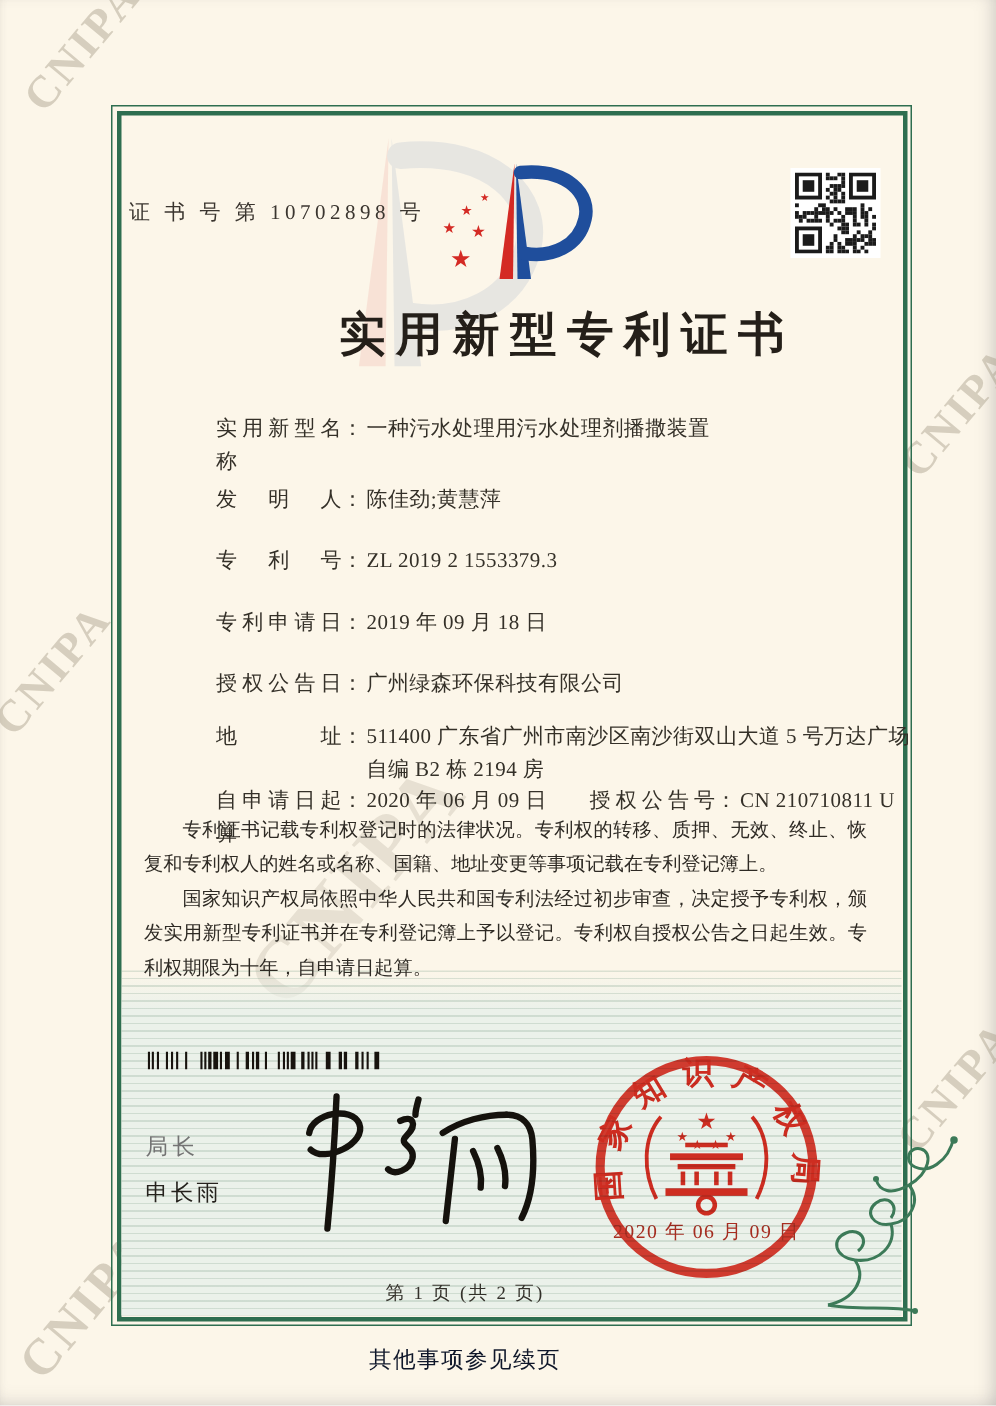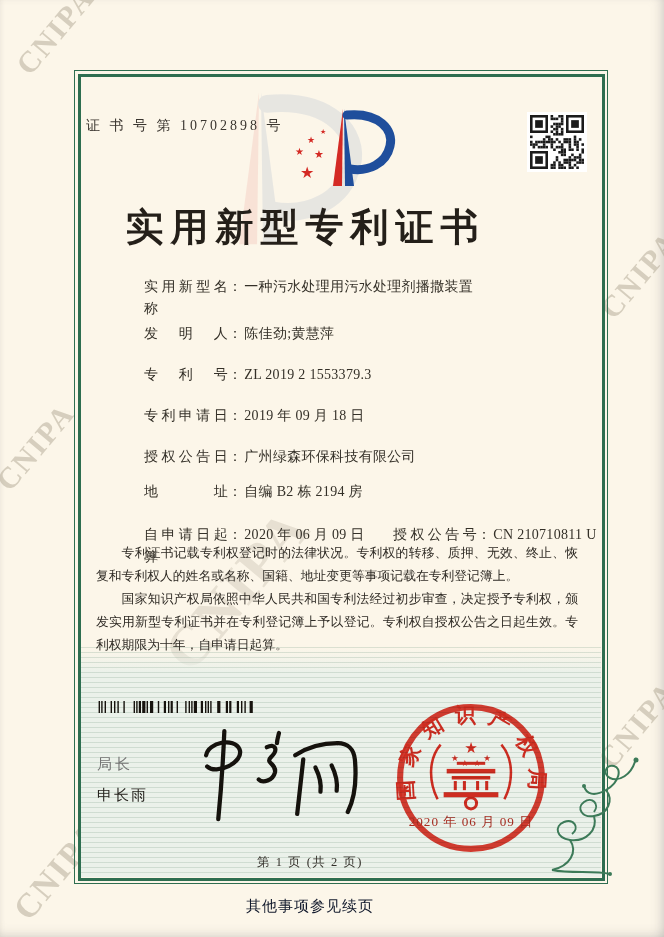--- a/index.html
+++ b/index.html
@@ -19,27 +19,27 @@
   .ghost-logo{position:absolute;left:138px;top:86px;width:250px;height:170px;opacity:.09;z-index:1;}
   
   .frame{position:absolute;left:74px;top:70px;width:532px;height:812px;
          border:1.5px solid #2e6e50;z-index:2;}
   .frame::before{content:"";position:absolute;inset:2.5px;border:3px solid #2e6e50;}
   .band{position:absolute;left:6px;right:6px;bottom:6px;top:576px;
         background:
           repeating-linear-gradient(180deg, rgba(143,172,152,.30) 0 1px, rgba(0,0,0,0) 1px 5px),
           linear-gradient(180deg, rgba(235,241,235,0) 0, #ebf1ea 26px);}
   
-  .cert-no{position:absolute;left:86px;top:117px;font-size:14px;letter-spacing:3px;
+  .cert-no{position:absolute;left:86px;top:133px;font-size:14px;letter-spacing:3px;
            color:#3a352f;z-index:3;}
   .logo{position:absolute;left:284px;top:106px;width:122px;height:86px;z-index:3;}
   .qr{position:absolute;left:527px;top:112px;width:60px;height:60px;background:#fff;
       padding:3px;box-sizing:border-box;z-index:3;}
-  .title{position:absolute;left:74px;top:202px;width:456px;text-align:center;
-         font-size:38px;font-weight:800;letter-spacing:7px;text-indent:7px;
+  .title{position:absolute;left:74px;top:202px;width:456px;text-align:right;
+         font-size:31px;font-weight:800;letter-spacing:7px;text-indent:7px;
          color:#241f19;z-index:3;}
   
   .row{position:absolute;left:96px;width:478px;display:flex;font-size:14px;
        line-height:22px;color:#343028;z-index:3;letter-spacing:.3px;margin-left:48px;}
   .lbl{width:84px;flex:none;text-align:justify;text-align-last:justify;}
   .colon{flex:none;padding-right:2px;}
   .val{flex:1;}
   .grp{display:flex;}
   .grp2{position:absolute;left:249px;top:0;display:flex;}
   .grp2 .lbl{width:84px;}
@@ -259,20 +259,21 @@
   </div>
   <div class="row" style="top:446px">
     <span class="lbl">授权公告日</span>
       <span class="colon">：</span>
     <span class="val">广州绿森环保科技有限公司</span>
   </div>
   <div class="row" style="top:481px">
     <span class="lbl">地址</span>
       <span class="colon">：</span>
     <span class="val">
+      <div>511400 广东省广州市南沙区南沙街双山大道 5 号万达广场</div>
       <div>自编 B2 栋 2194 房</div>
     </span>
   </div>
   <div class="row" style="top:524px;position:absolute;">
     <span class="grp">
       <span class="lbl">自申请日起算</span>
         <span class="colon">：</span>
       <span>2020 年 06 月 09 日</span>
     </span>
     <span class="grp grp2">

